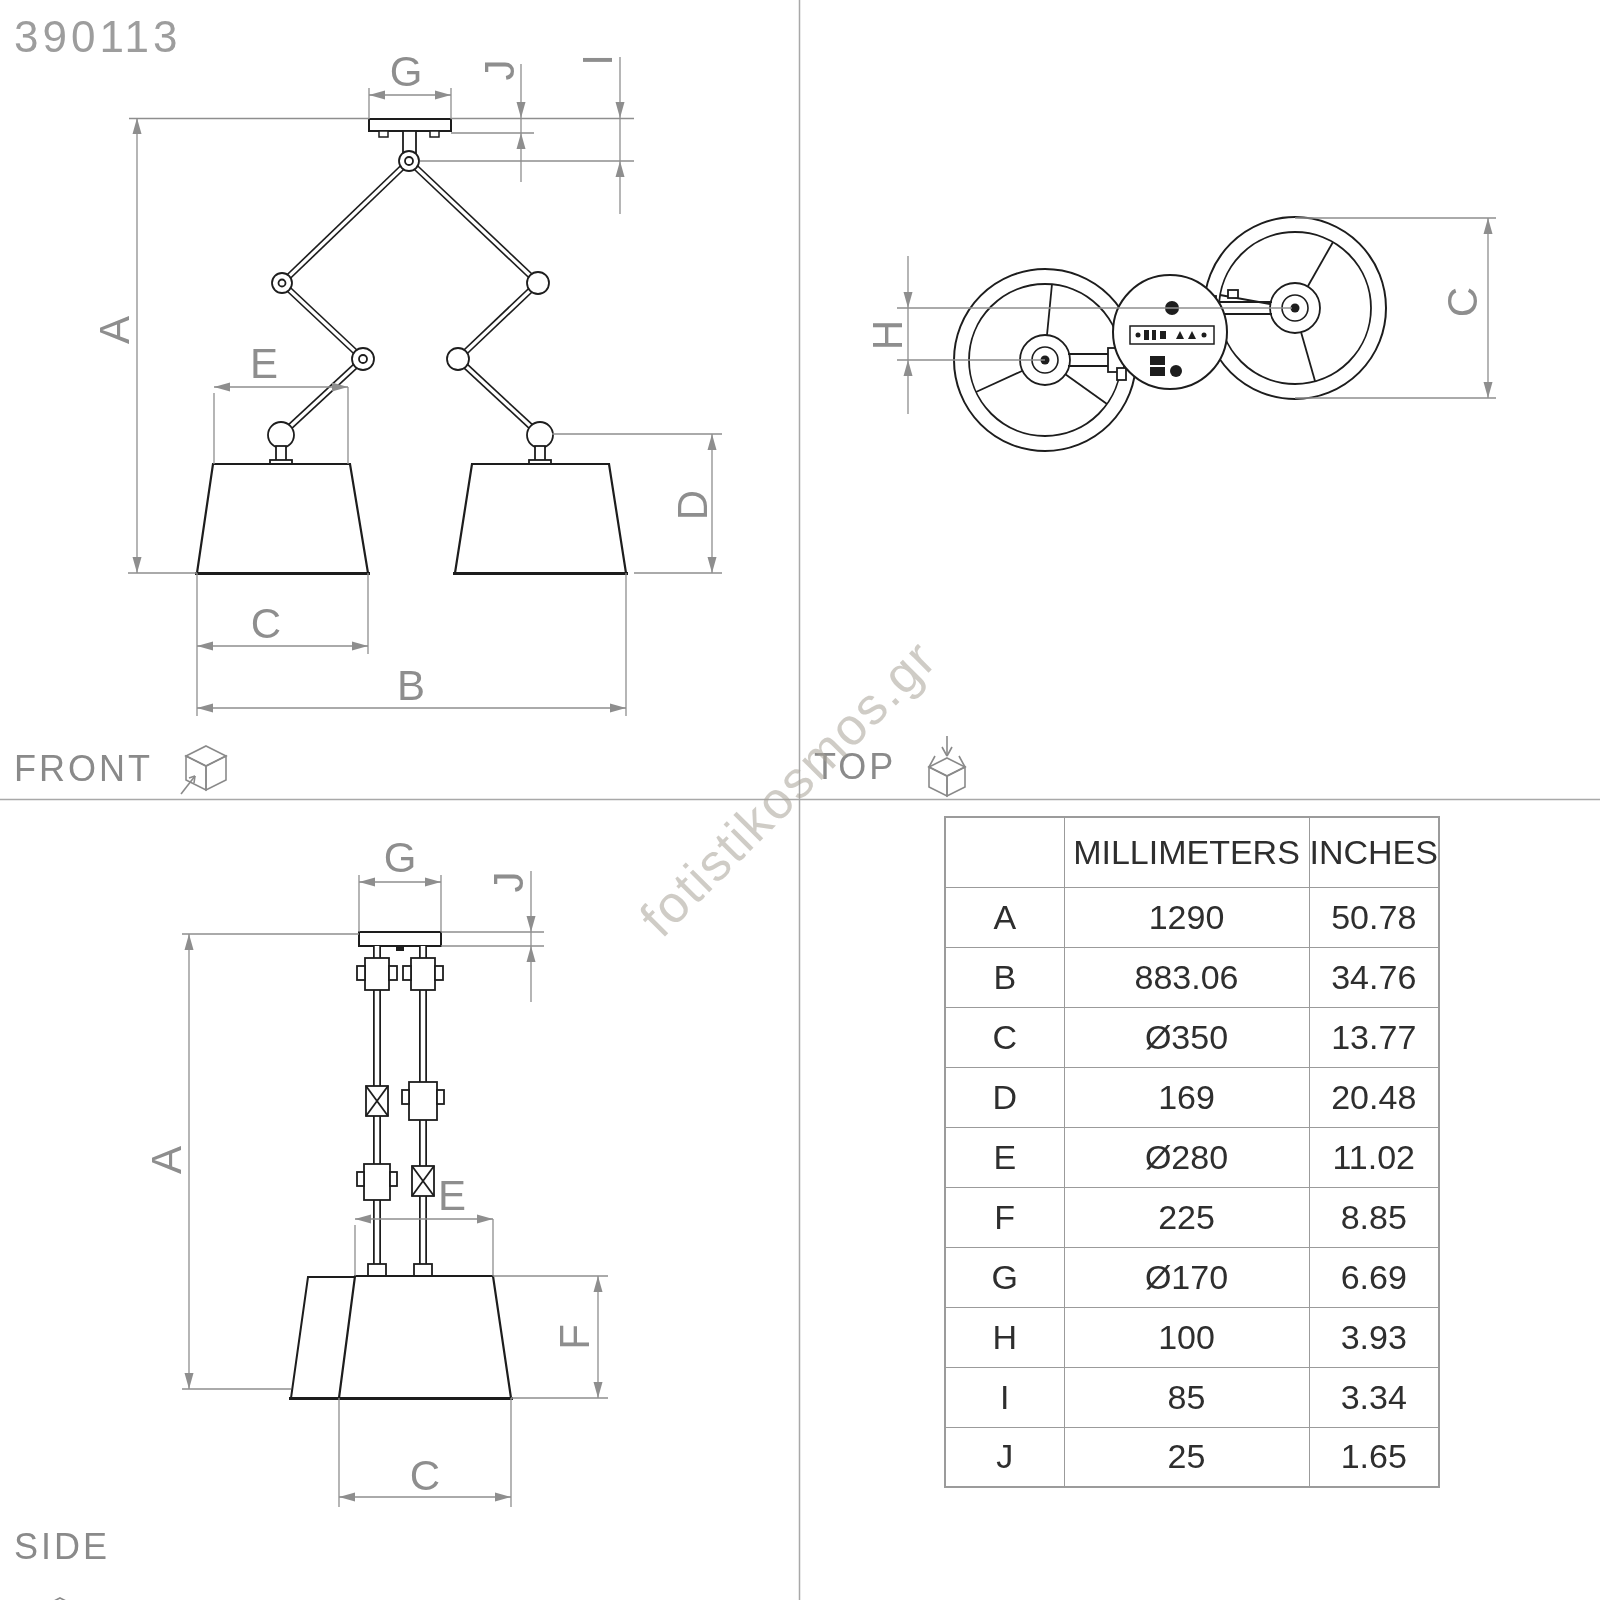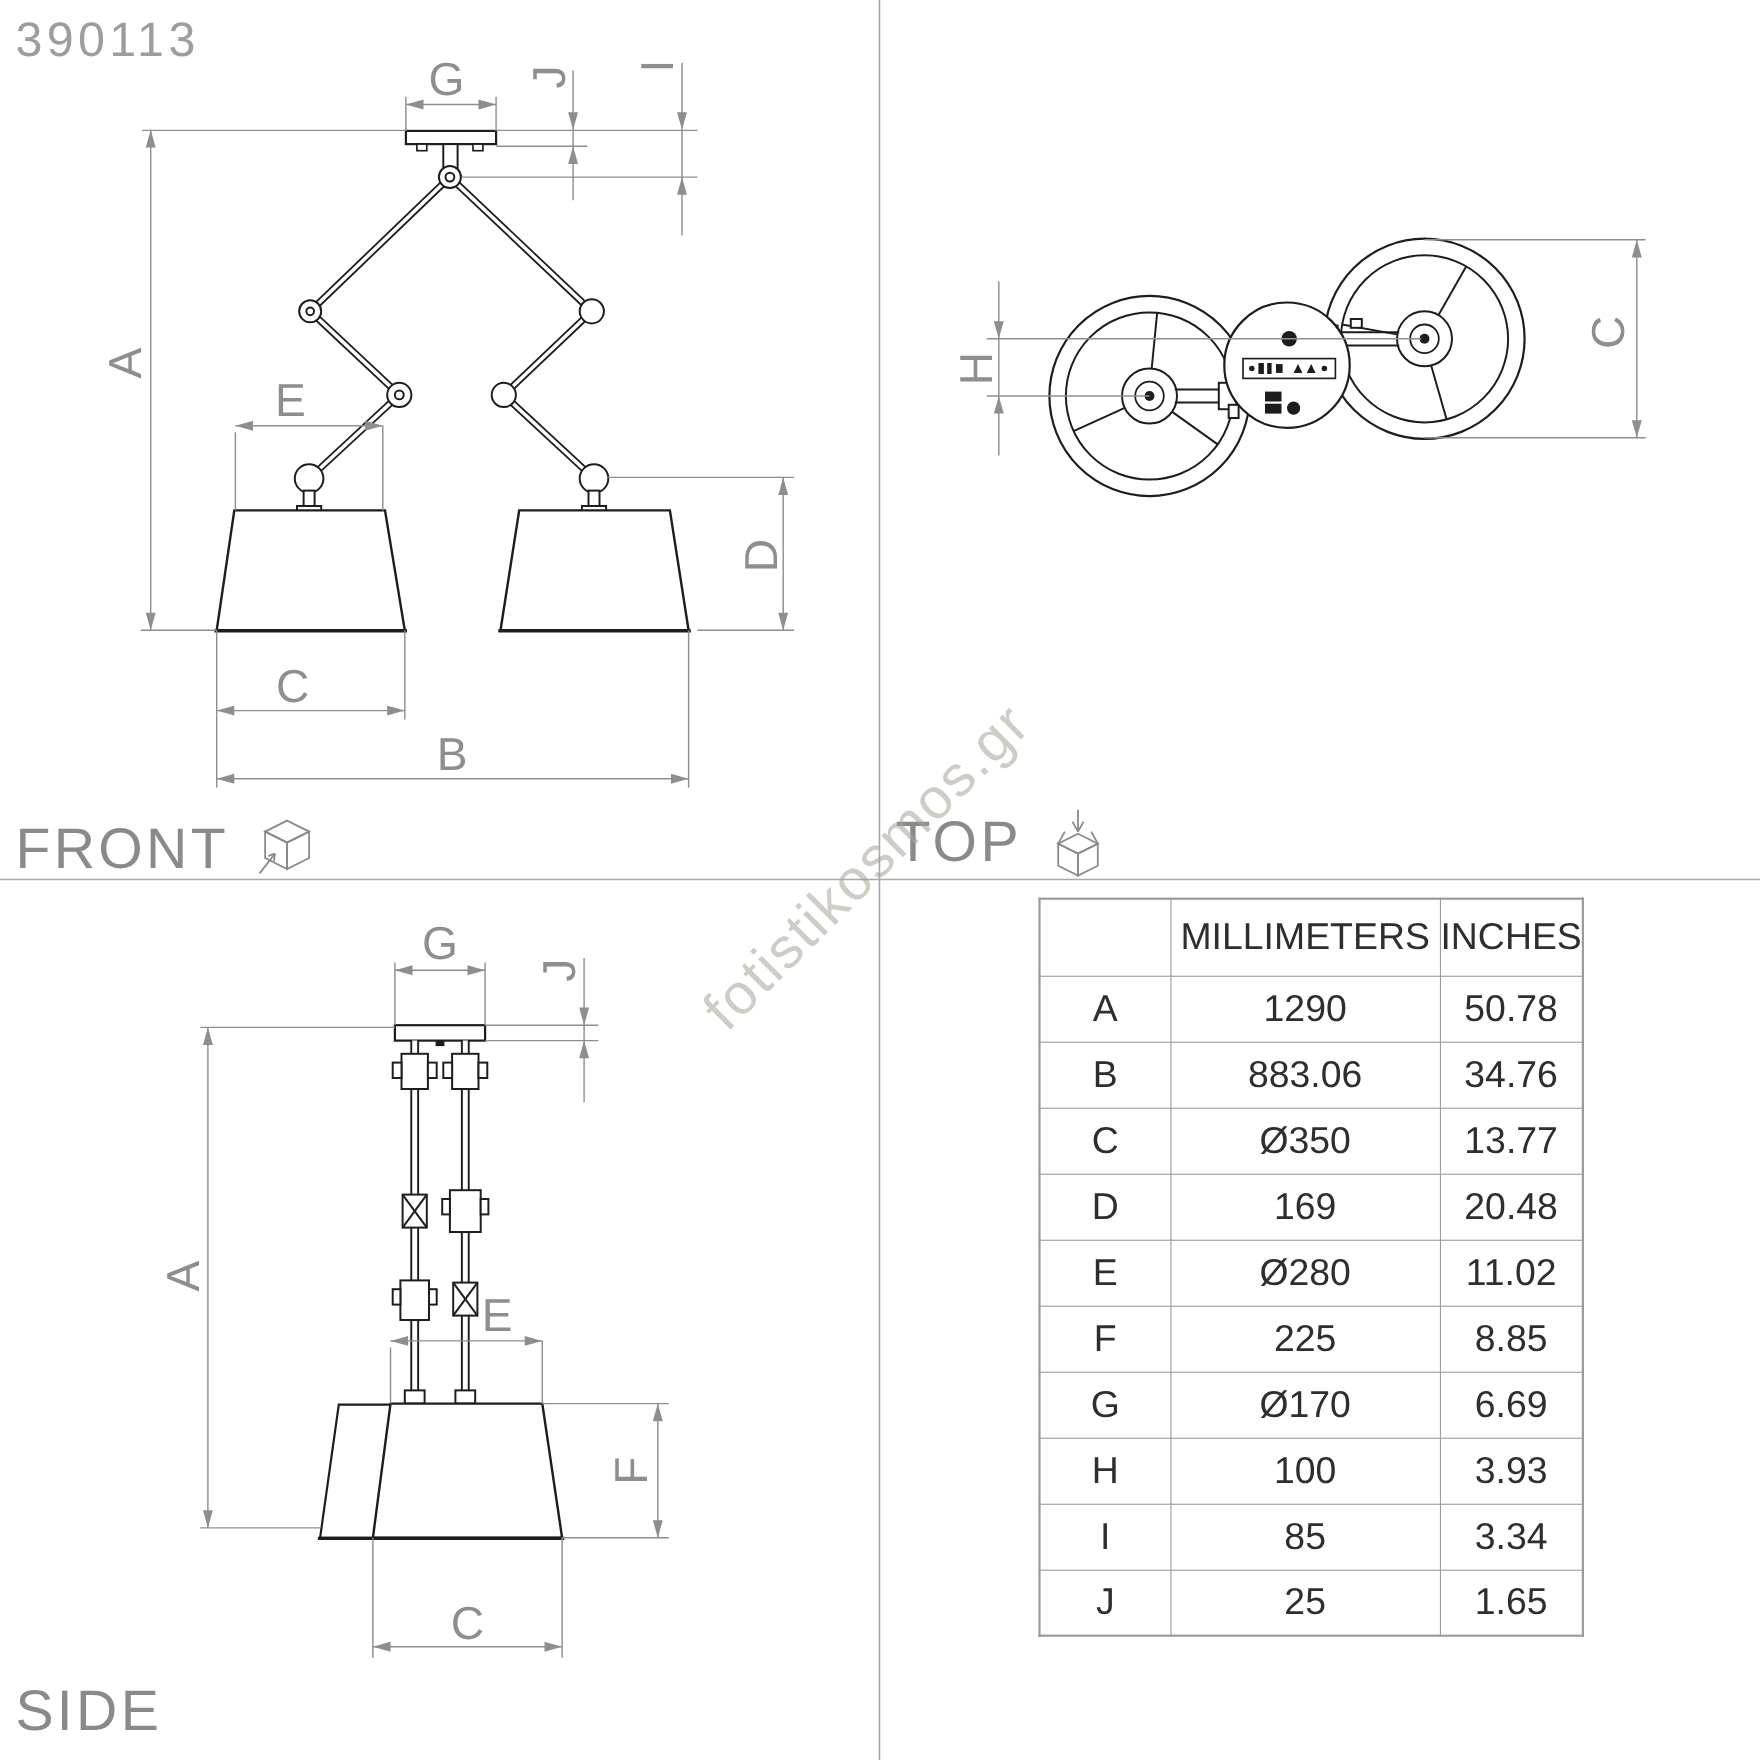--- a/index.html
+++ b/index.html
@@ -10,22 +10,22 @@
   }
   #product-code{
     position:absolute;left:14px;top:12px;font-size:44px;color:#9d9d9d;letter-spacing:4px;
   }
   #watermark{
     position:absolute;left:538px;top:758px;width:500px;text-align:center;
     transform:rotate(-45deg);transform-origin:center;
     font-size:52px;color:rgba(168,162,152,0.55);letter-spacing:2px;white-space:nowrap;
   }
   .view-caption{
-    position:absolute;display:flex;align-items:flex-start;gap:26px;
-    color:#8a8a8a;font-size:52px;letter-spacing:3px;
+    position:absolute;display:flex;align-items:center;gap:26px;
+    color:#8a8a8a;font-size:36px;letter-spacing:3px;
   }
   #caption-front{left:14px;top:742px;}
   #caption-top{left:814px;top:736px;}
   #caption-side{left:14px;top:1526px;flex-direction:column;}
   .cube-icon svg{display:block;}
   svg text{font-family:"Liberation Sans",sans-serif;}
   .dimtext{font-size:42px;fill:#8e8e8e;}
   #spec-table{
     position:absolute;left:896px;top:816px;width:494px;border-collapse:collapse;
     table-layout:fixed;color:#2e2e2e;

